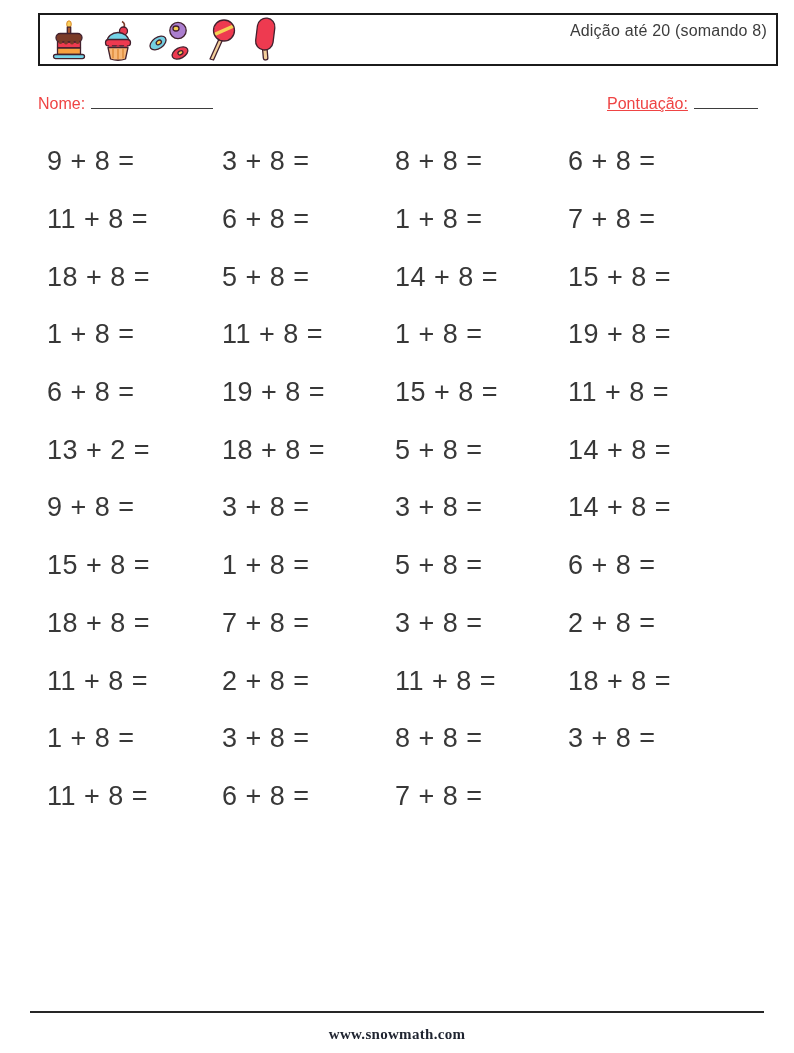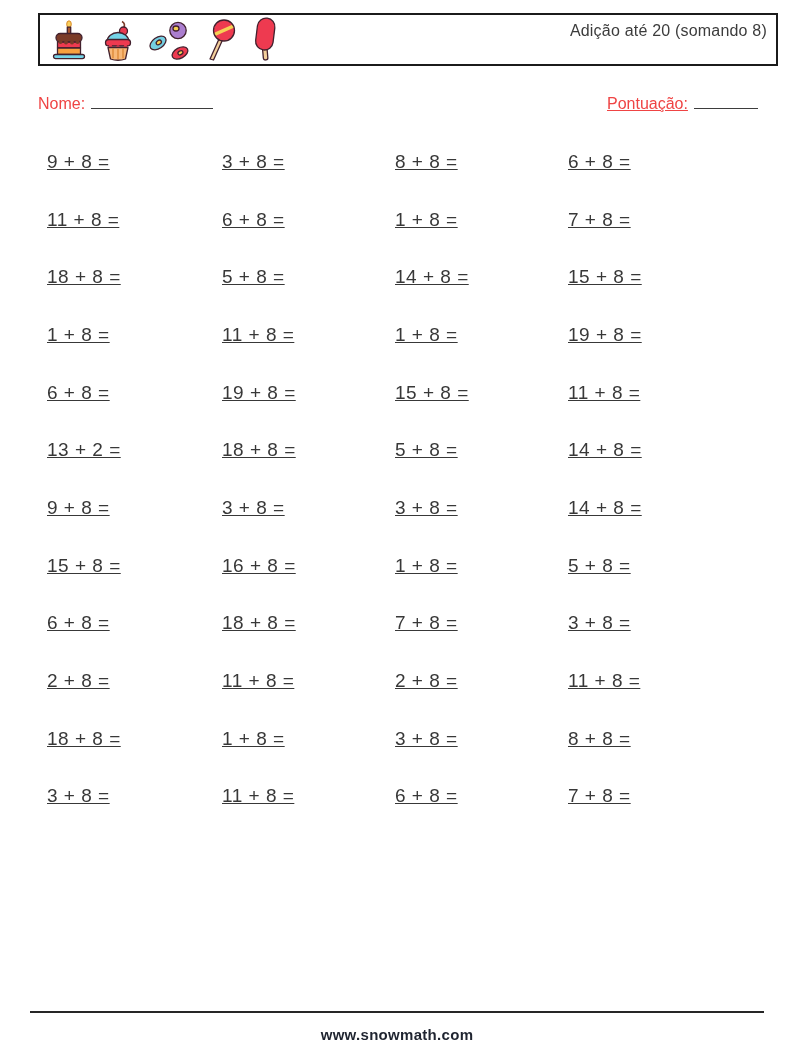--- a/index.html
+++ b/index.html
@@ -31,29 +31,29 @@
   .blank-name{width:122px;}
   .blank-date{width:108px;}
   .blank-score{width:64px;}
   
   .grid{
     position:absolute;left:47px;top:133px;
     display:grid;grid-template-columns:175px 173px 173px 175px;grid-auto-rows:57.7px;
   }
   .problem{
     display:flex;align-items:center;
-    font-size:19px;color:#383838;letter-spacing:0.5px;text-decoration:underline;
+    font-size:27px;color:#383838;letter-spacing:0.5px;
   }
   
   .footer-line{
     position:absolute;left:30px;top:1011px;width:734px;border-top:2px solid #262626;
   }
   .footer-url{
     position:absolute;left:0;top:1026px;width:794px;text-align:center;
-    font-size:15px;font-weight:bold;color:#1f2430;letter-spacing:0.3px;
+    font-size:15px;font-weight:bold;color:#1f2430;letter-spacing:0.3px;font-family:Liberation Serif, serif;
   }
   svg .ol{stroke:#42212e;stroke-width:1.3;stroke-linejoin:round;}
 </style>
 </head>
 <body>
 
 <div class="page">
 
   <div class="header-box">
     <div class="icons">
@@ -157,21 +157,20 @@
       <div class="problem">11 + 8 =</div>
       <div class="problem">13 + 2 =</div>
       <div class="problem">18 + 8 =</div>
       <div class="problem">5 + 8 =</div>
       <div class="problem">14 + 8 =</div>
       <div class="problem">9 + 8 =</div>
       <div class="problem">3 + 8 =</div>
       <div class="problem">3 + 8 =</div>
       <div class="problem">14 + 8 =</div>
       <div class="problem">15 + 8 =</div>
-      <div class="problem">16 + 8 =</div>
       <div class="problem">1 + 8 =</div>
       <div class="problem">5 + 8 =</div>
       <div class="problem">6 + 8 =</div>
       <div class="problem">18 + 8 =</div>
       <div class="problem">7 + 8 =</div>
       <div class="problem">3 + 8 =</div>
       <div class="problem">2 + 8 =</div>
       <div class="problem">11 + 8 =</div>
       <div class="problem">2 + 8 =</div>
       <div class="problem">11 + 8 =</div>

